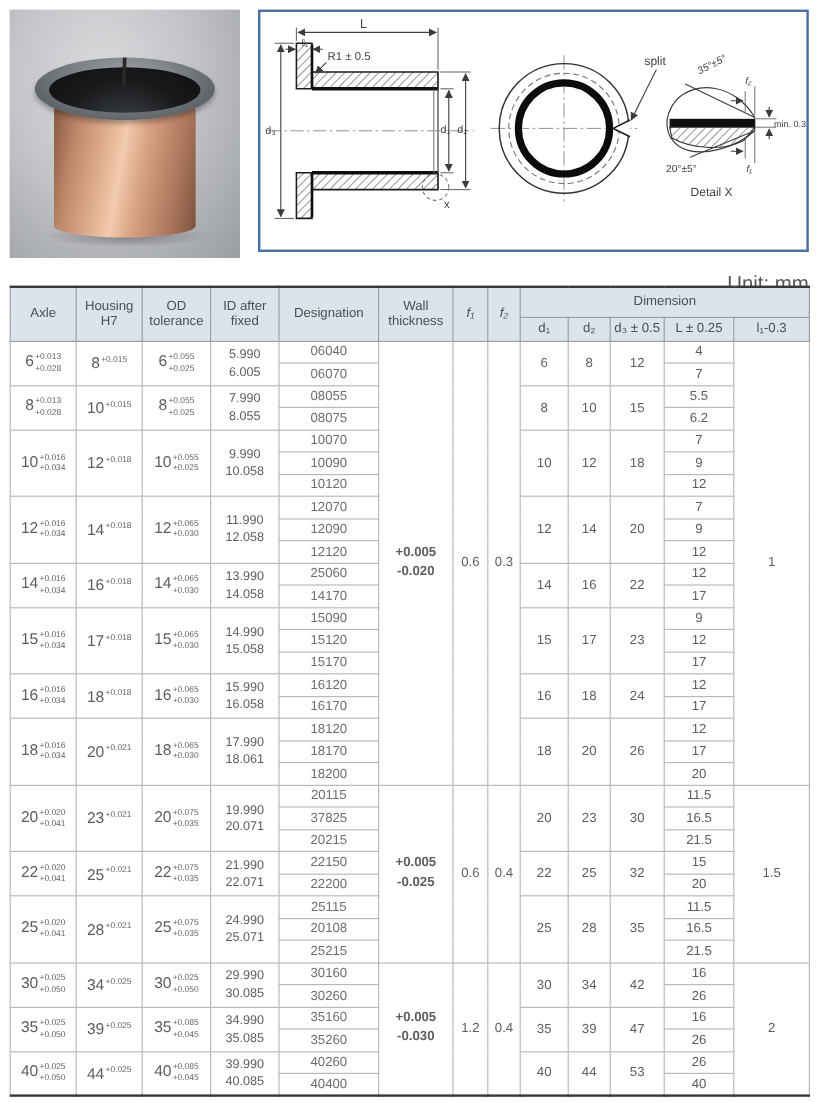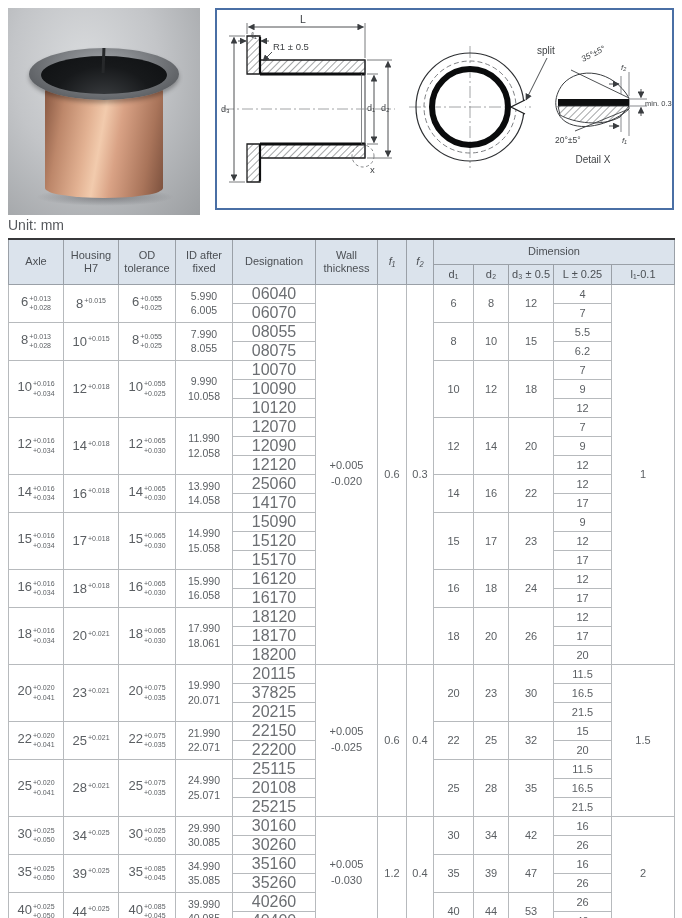--- a/index.html
+++ b/index.html
@@ -24,43 +24,43 @@
           background:radial-gradient(ellipse at 50% 120%,#3c3f42 0%,#17191b 55%,#0e1012 100%);}
   .b-split{left:94px;top:40px;width:3px;height:25px;background:#26282a;transform:rotate(2deg);}
 
   
   .panel{position:absolute;left:215px;top:8px;width:455px;height:198px;
          border:2px solid #4a6fa5;background:#fff;}
   .panel svg{display:block;}
   .dwg-txt{font-family:"Liberation Sans","DejaVu Sans",sans-serif;fill:#3f4245;}
 
   
-  .unit{position:absolute;left:8px;top:217px;width:666px;text-align:left;
-        font-size:14px;color:#55585c;}
+  .unit{position:absolute;left:8px;top:227px;width:666px;text-align:right;
+        font-size:17px;color:#55585c;}
 
   
   table.spec{position:absolute;left:8px;top:238px;width:666px;
              border-collapse:collapse;table-layout:fixed;
              border-top:2px solid #37383a;border-bottom:2px solid #37383a;}
   .spec th{background:#dbe3ec;border:1px solid #9aa0a7;font-weight:normal;
            font-size:11px;color:#4b4f54;padding:1px 0;line-height:1.15;}
   .spec thead tr:first-child{height:25px}
   .spec thead tr:last-child{height:20px}
   .spec td{border:1px solid #b7babd;text-align:center;padding:0;
            font-size:11px;color:#5a5e62;vertical-align:middle;}
   .spec tbody tr{height:18.5px;}
   tr.band-start td{border-top:1.5px solid #6f7275;}
   tr.group-start td{border-top:1px solid #8e9194;}
-  td.desig{font-size:16px;color:#6b6e72;}
+  td.desig{font-size:11px;color:#6b6e72;}
   .nom{font-size:13px;}
   .tol{display:inline-flex;flex-direction:column;font-size:7px;line-height:1.3;
        margin-left:1px;vertical-align:middle;text-align:left;}
   .tol.single{transform:translateY(-4px);}
   td.idcell div{font-size:10.5px;line-height:1.35;}
-  td.wall div{font-size:11px;line-height:1.45;}
+  td.wall div{font-size:11px;line-height:1.45;font-weight:bold;}
   .ital{font-style:italic;}
 </style>
 </head>
 <body>
 
 <div class="page">
 
   <div class="photo">
     <div class="b-shadow"></div>
     <div class="b-body"></div>
@@ -191,21 +191,21 @@
         <th rowspan="2">Wall thickness</th>
         <th rowspan="2" class="ital">f₁</th>
         <th rowspan="2" class="ital">f₂</th>
         <th colspan="5">Dimension</th>
       </tr>
       <tr>
         <th>d₁</th>
         <th>d₂</th>
         <th>d₃ ± 0.5</th>
         <th>L ± 0.25</th>
-        <th>l₁-0.1</th>
+        <th>l₁-0.3</th>
       </tr>
     </thead>
     <tbody>
         <tr class="band-start">
           <td class="tolcell" rowspan="2"><span class="nom">6</span><span class="tol">
               <span>+0.013</span>
               <span>+0.028</span>
             </span></td>
           <td class="tolcell" rowspan="2"><span class="nom">8</span><span class="tol single">
               <span>+0.015</span>

